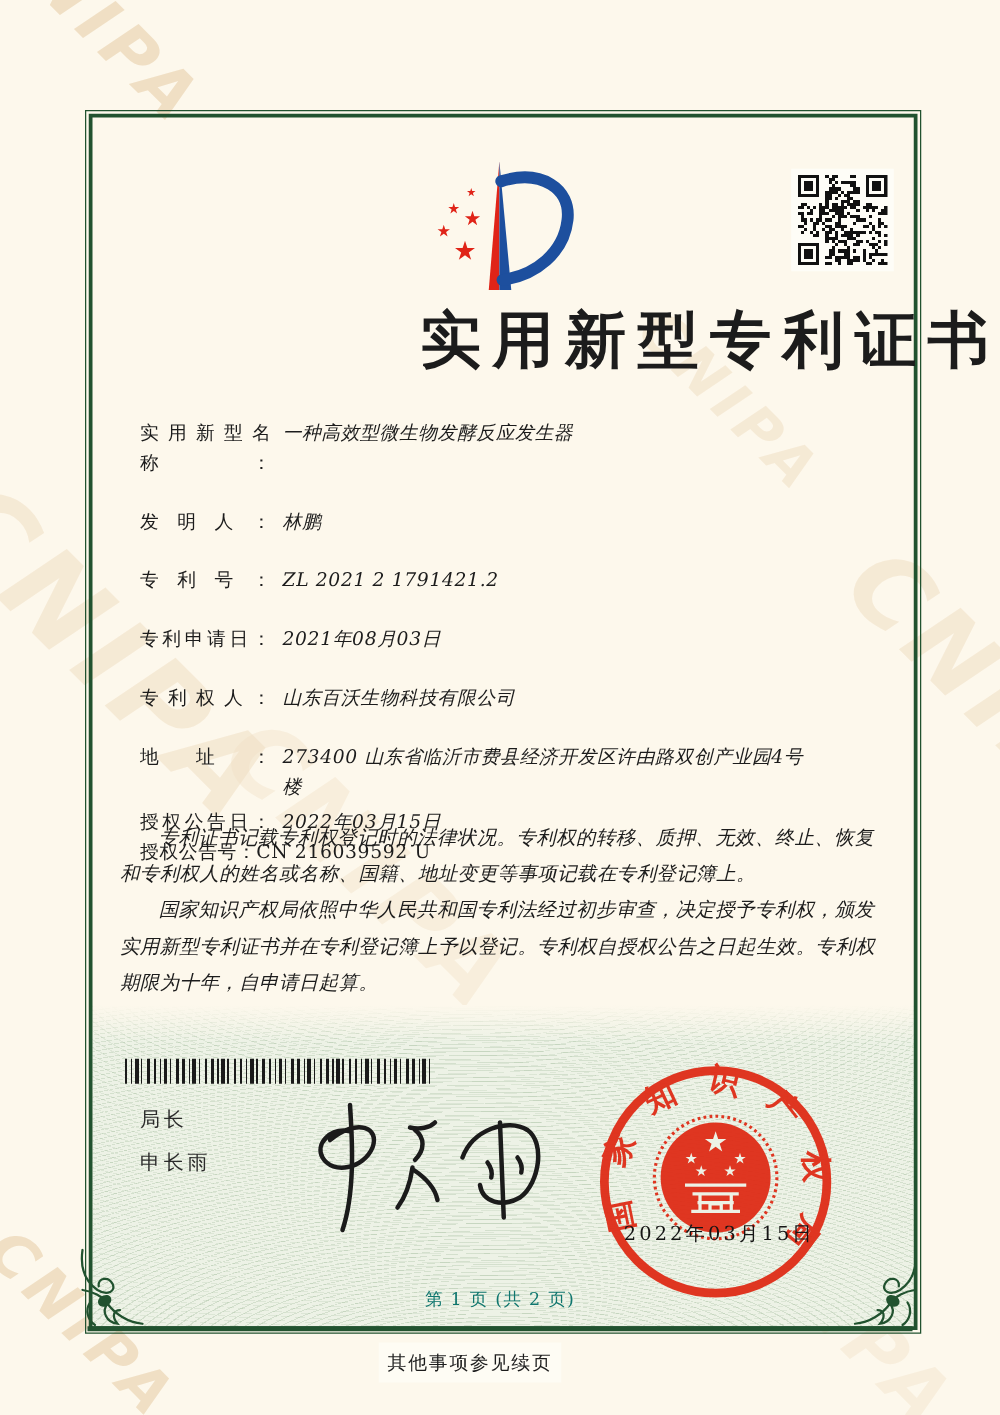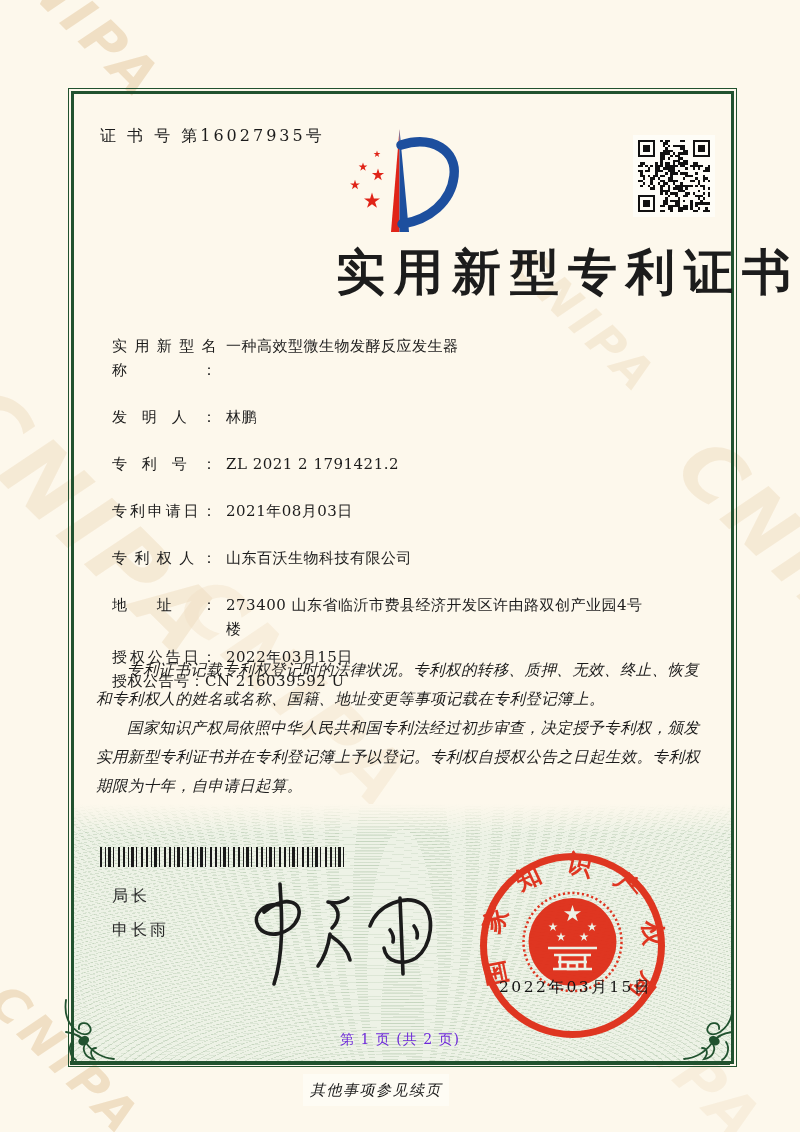--- a/index.html
+++ b/index.html
@@ -37,21 +37,21 @@
   .logo{position:absolute;left:335px;top:122px;}
 
   .title{position:absolute;left:0;right:0;top:240px;text-align:right;font-size:49px;
          font-weight:bold;letter-spacing:9px;}
 
   .fields{position:absolute;left:112px;top:334px;width:580px;font-size:15px;line-height:24px;
           letter-spacing:.5px;}
   .frow{margin-bottom:23px;}
   .flabel{display:inline-block;width:105px;text-align:justify;text-align-last:justify;
           vertical-align:top;}
-  .fvalue{margin-left:9px;vertical-align:top;}
+  .fvalue{margin-left:9px;vertical-align:top;font-style:italic;}
   .fvalue.addr{display:inline-block;max-width:424px;word-break:break-all;}
   .grant-row{display:flex;flex-direction:column;}
   .grant-pair2{}
 
   .body-text{position:absolute;left:96px;top:656px;width:614px;font-size:15.5px;
              line-height:29px;font-style:italic;letter-spacing:.4px;}
   .body-text p{margin:0;text-indent:2em;}
 
   .barcode{position:absolute;left:100px;top:847px;width:248px;height:20px;z-index:4;
     background:repeating-linear-gradient(90deg,
@@ -64,31 +64,31 @@
   .signer{position:absolute;left:112px;top:879px;font-family:"DejaVu Sans",sans-serif;
           font-size:16px;letter-spacing:3px;color:#2b2b2b;line-height:34px;}
 
   .signature{position:absolute;left:228px;top:878px;z-index:4;}
 
   .seal{position:absolute;left:469px;top:842px;z-index:5;mix-blend-mode:multiply;opacity:.95;}
   .seal-date{position:absolute;left:499px;top:977px;z-index:6;font-size:15.5px;
              letter-spacing:2.5px;color:#151515;}
 
   .page-info{position:absolute;left:0;right:0;top:1031px;text-align:center;font-size:14px;
-             letter-spacing:1px;z-index:4;color:#6d28d9;}
+             letter-spacing:1px;z-index:4;color:#0f766e;}
 
   .bottom-rule{position:absolute;left:70px;top:1061px;width:660px;height:4px;
                background:var(--frame-green,#21522f);z-index:3;}
   .ornament{position:absolute;top:998px;z-index:3;}
   .ornament.left{left:58px;transform:scaleX(-1);}
   .ornament.right{left:682px;}
 
   .cont-patch{position:absolute;left:303px;top:1074px;width:146px;height:32px;background:#fefcf4;
               z-index:4;display:flex;align-items:center;justify-content:center;}
-  .cont-note{font-size:15px;font-style:italic;letter-spacing:1.5px;}
+  .cont-note{font-size:15px;letter-spacing:1.5px;}
 </style>
 </head>
 <body>
 
 <div class="page">
 
   <span class="wm" style="left:-28px;top:-16px;font-size:54px;">CNIPA</span>
   <span class="wm soft" style="left:492px;top:294px;font-size:46px;">CNIPA</span>
   <span class="wm soft" style="left:-84px;top:468px;font-size:92px;">CNIPA</span>
   <span class="wm soft" style="left:648px;top:512px;font-size:80px;">CNIPA</span>
@@ -117,21 +117,20 @@
       <path d="M50,2 C52,16 48,27 38,34 C30,39 23,35 26,29 C29,23 38,24 37,31"></path>
       <path d="M50,34 C42,35 34,39 30,45 C24,53 14,60 2,61"></path>
       <path d="M30,45 C35,51 31,60 22,61 C27,55 25,50 20,50"></path>
       <path d="M44,44 C48,50 46,58 40,62"></path>
     </g>
     <path d="M36,40 C28,34 23,43 31,47 C36,49 40,44 36,40 Z" style="fill:var(--frame-green,#21522f);"></path>
   </svg>
 
   <div class="content">
 
-    <div class="cert-no">证 书 号 第16027935号</div>
 
     <div class="qr-patch">
       <svg width="72" height="72" viewBox="0 0 29 29" style="shape-rendering:crispEdges;">
         <g fill="#111">
           <rect x="0" y="0" width="7" height="7"></rect>
             <rect x="22" y="0" width="7" height="7"></rect>
             <rect x="0" y="22" width="7" height="7"></rect>
         </g>
         <g fill="#fefdf7">
           <rect x="1" y="1" width="5" height="5"></rect>

